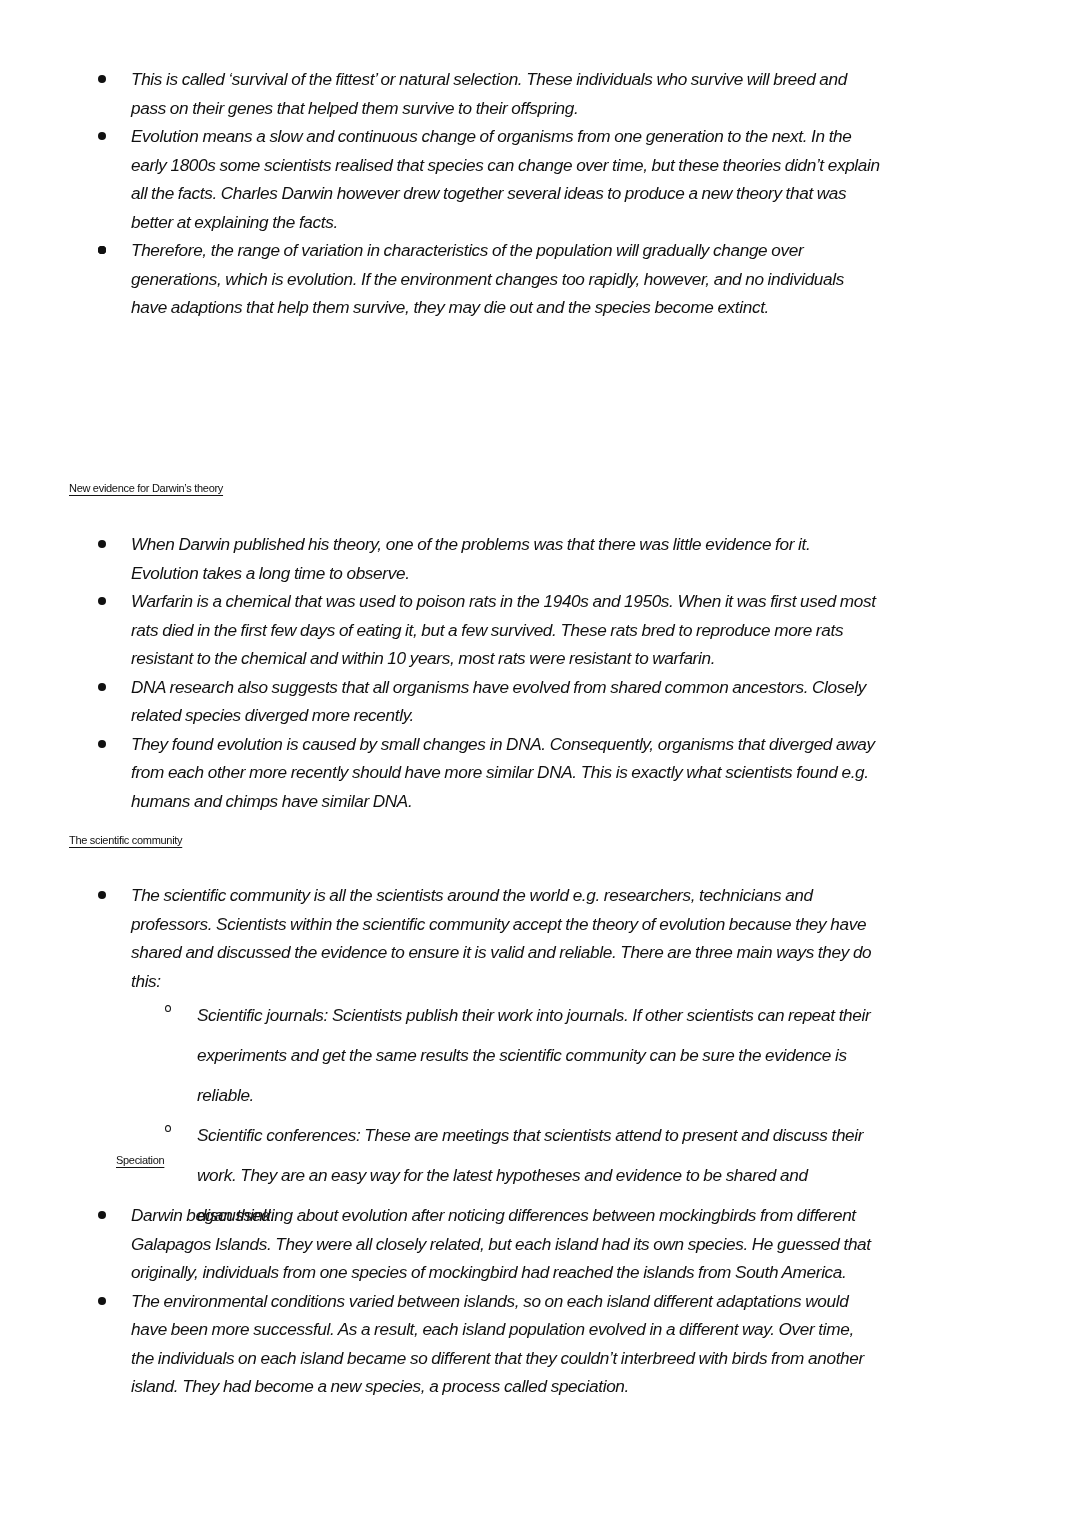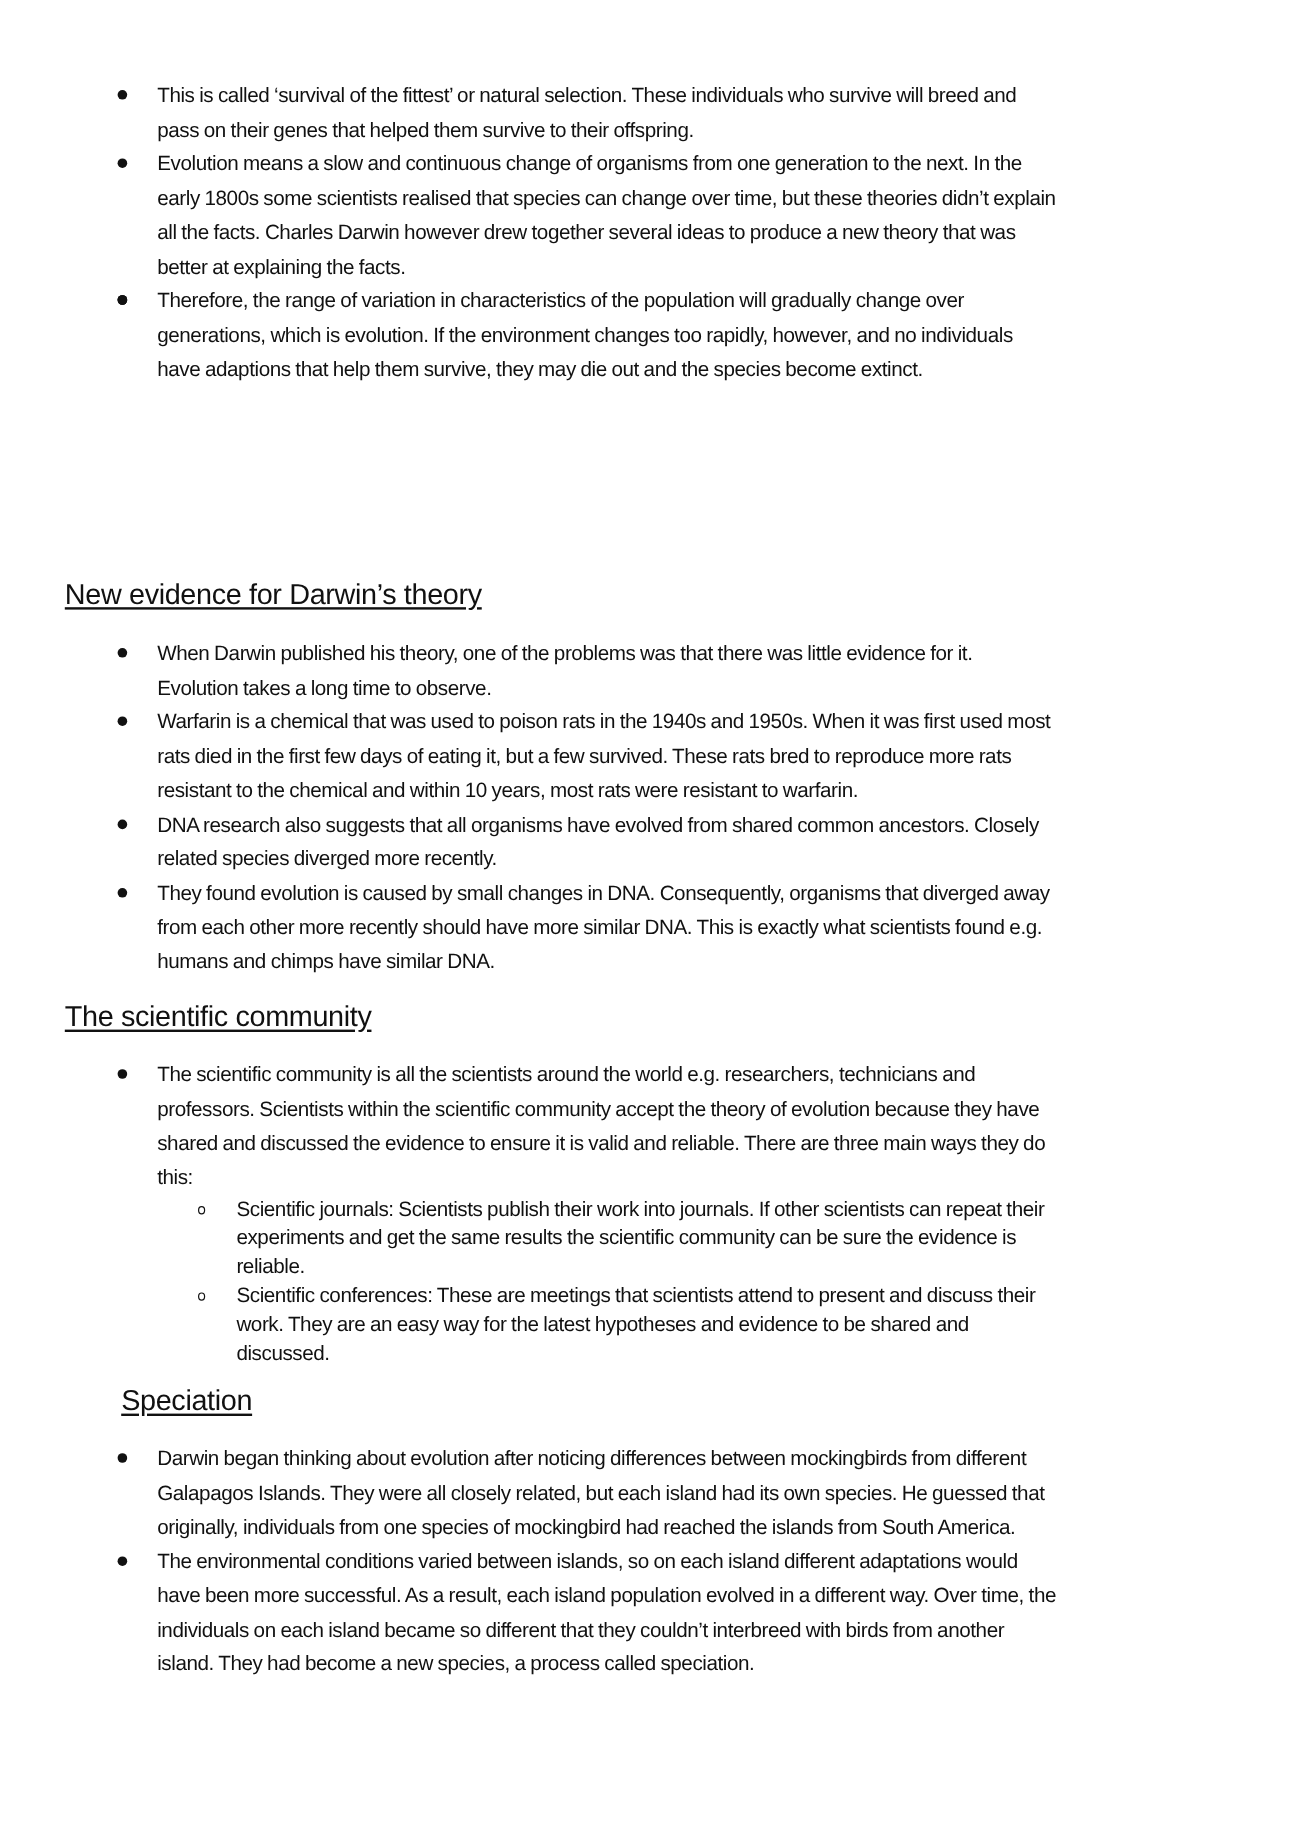--- a/index.html
+++ b/index.html
@@ -10,21 +10,21 @@
       overflow: hidden;
       font-family: "Liberation Sans", sans-serif;
       color: #111111;
     }
     .page {
       position: absolute;
       left: 0; top: 0;
       width: 1080px;
       height: 1527px;
     }
-    .block { position: absolute; left: 0; width: 940px; }
+    .block { position: absolute; left: 0; width: 940px; font-style: italic; }
     ul.bullets {
       list-style: none;
       margin: 0;
       padding: 0;
     }
     ul.bullets > li {
       position: relative;
       padding-left: 131px;
       padding-right: 60px;
       font-size: 17.2px;
@@ -44,36 +44,36 @@
     ul.sub {
       list-style: none;
       margin: 0;
       padding: 0;
     }
     ul.sub > li {
       position: relative;
       padding-left: 66px;
       padding-right: 0;
       font-size: 17.2px;
-      line-height: 24px;
+      line-height: 40px;
     }
     ul.sub > li > .circle {
       position: absolute;
       left: 34px;
       top: 10px;
       width: 6px;
       height: 7px;
       border: 1.3px solid #111111;
       border-radius: 50%;
       box-sizing: border-box;
     }
     .heading {
       position: absolute;
-      left: 54px;
-      font-size: 24px;
+      left: 69px;
+      font-size: 11px;
       text-decoration: underline;
       text-underline-offset: 3px;
       letter-spacing: -0.3px;
     }
   </style>
 </head>
 <body>
 
 <div class="page">
 

